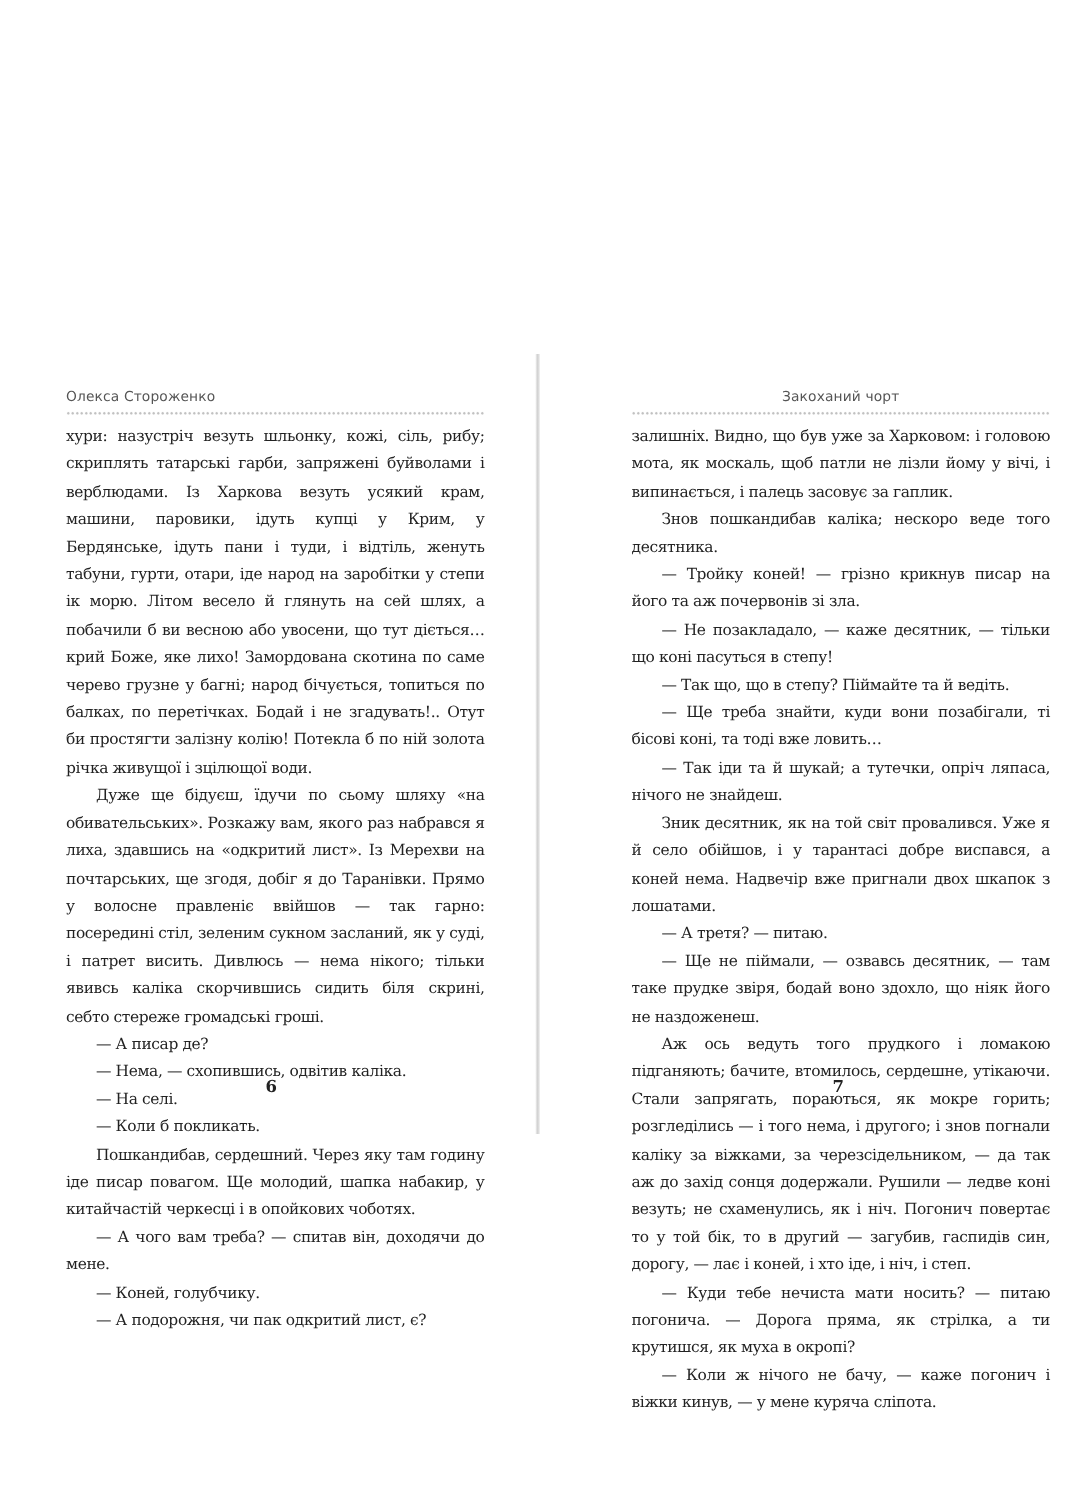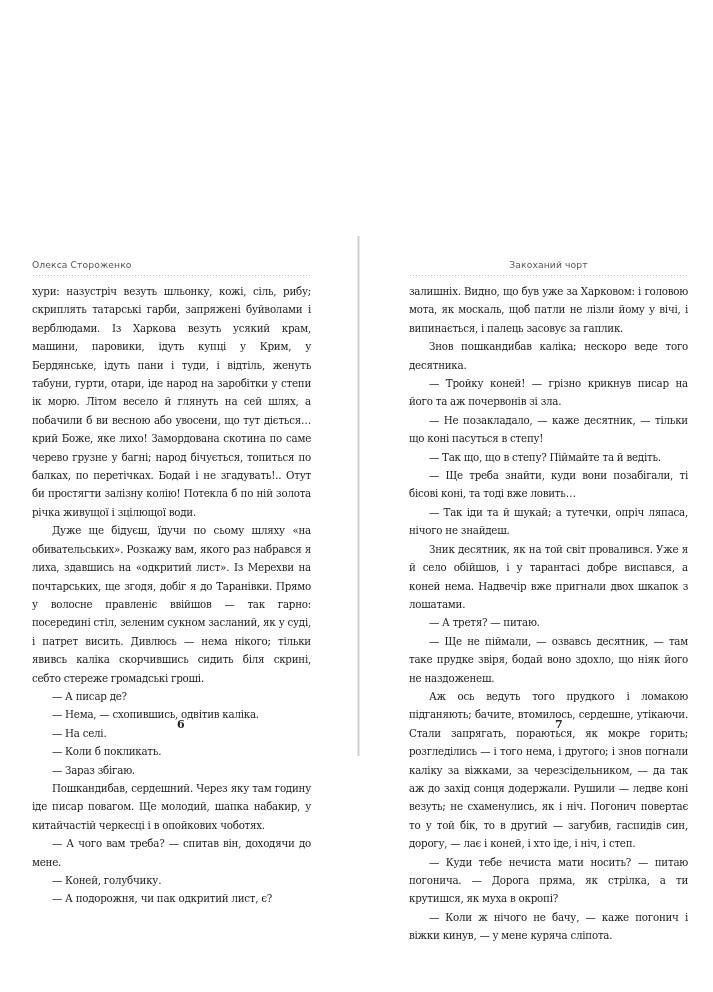--- a/index.html
+++ b/index.html
@@ -1,21 +1,21 @@
 <!DOCTYPE html>
 <html><head>
 <meta charset="utf-8">
 <style>
   html, body { margin:0; padding:0; background:#ffffff; }
   body { width:713px; height:992px; position:relative; overflow:hidden; }
   .spine {
     position:absolute; left:357px; top:236px; width:3px; height:520px;
     background:linear-gradient(to right,#f2f2f2,#cfcfcf,#f4f4f4);
   }
-  .page { position:absolute; top:258px; width:279px; }
+  .page { position:absolute; top:258px; width:279px;margin-left:12px; }
   .page.left { left:32px; }
   .page.right { left:409px; }
   .running-head {
     font-family:"DejaVu Sans", sans-serif; font-size:9.2px; color:#555;
     height:13px; line-height:13px; letter-spacing:0.1px;
   }
   .running-head.right-align { text-align:center; }
   .head-rule {
     height:3px; margin-top:3px; margin-bottom:5px;
     background-image:radial-gradient(circle, #bdbdbd 0.7px, transparent 0.9px);
@@ -41,21 +41,20 @@
 <div class="page left">
   <div class="running-head">Олекса Стороженко</div>
   <div class="head-rule"></div>
   <div class="body">
     <p>хури: назустріч везуть шльонку, кожі, сіль, рибу; скриплять татарські гарби, запряжені буйволами і верблюдами. Із Харкова везуть усякий крам, машини, паровики, ідуть купці у Крим, у Бердянське, ідуть пани і туди, і відтіль, женуть табуни, гурти, отари, іде народ на заробітки у степи ік морю. Літом весело й глянуть на сей шлях, а побачили б ви весною або увосени, що тут діється… крий Боже, яке лихо! Замордована скотина по саме черево грузне у багні; народ бічується, топиться по балках, по перетічках. Бодай і не згадувать!.. Отут би простягти залізну колію! Потекла б по ній золота річка живущої і зцілющої води.</p>
     <p class="indent">Дуже ще бідуєш, їдучи по сьому шляху «на обивательських». Розкажу вам, якого раз набрався я лиха, здавшись на «одкритий лист». Із Мерехви на почтарських, ще згодя, добіг я до Таранівки. Прямо у волосне правленіє ввійшов — так гарно: посередині стіл, зеленим сукном засланий, як у суді, і патрет висить. Дивлюсь — нема нікого; тільки явивсь каліка скорчившись сидить біля скрині, себто стереже громадські гроші.</p>
     <p class="dialog">— А писар де?</p>
     <p class="dialog">— Нема, — схопившись, одвітив каліка.</p>
     <p class="dialog">— На селі.</p>
     <p class="dialog">— Коли б покликать.</p>
-    <p class="dialog">— Зараз збігаю.</p>
     <p class="indent">Пошкандибав, сердешний. Через яку там годину іде писар повагом. Ще молодий, шапка набакир, у китайчастій черкесці і в опойкових чоботях.</p>
     <p class="dialog">— А чого вам треба? — спитав він, доходячи до мене.</p>
     <p class="dialog">— Коней, голубчику.</p>
     <p class="dialog">— А подорожня, чи пак одкритий лист, є?</p>
   </div>
 </div>
 <div class="pagenum" style="left:177px;">6</div>
 
 <div class="page right">
   <div class="running-head right-align">Закоханий чорт</div>

